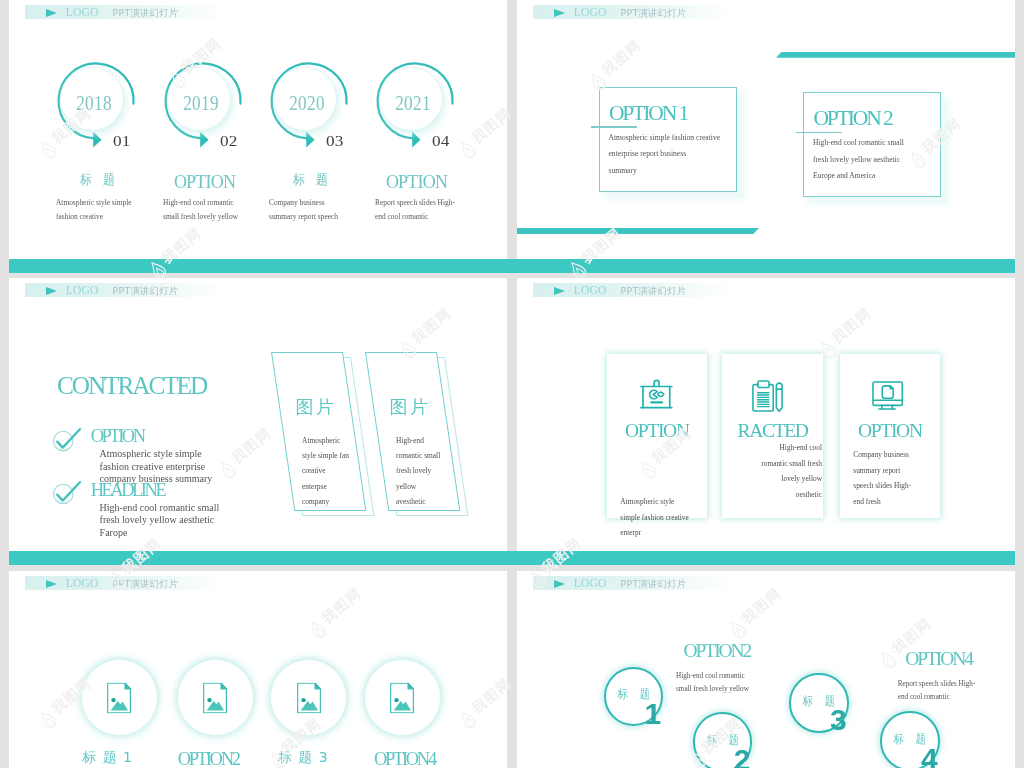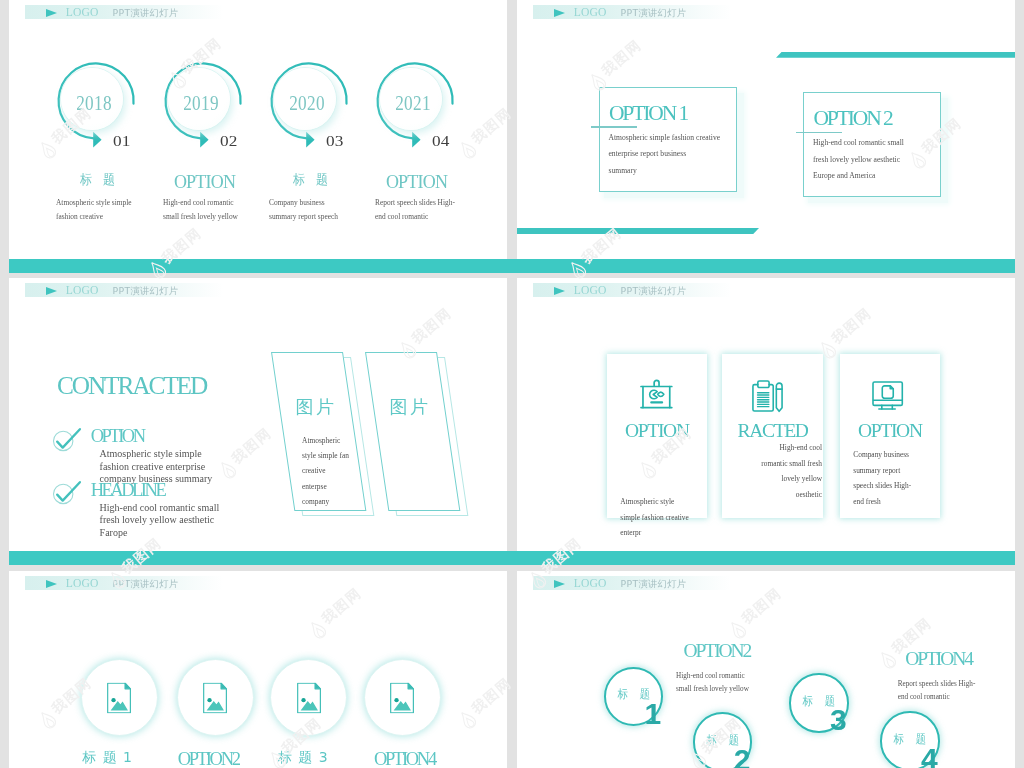--- a/index.html
+++ b/index.html
@@ -230,20 +230,27 @@
           <div>style simple fan</div>
           <div>creative</div>
           <div>enterpse</div>
           <div>company</div>
         </div>
       </div>
       <div class="tilt" style="left: 355.9px; top: 74.4px;">
         <div class="sh"></div>
         <div class="fr"></div>
         <div class="cn">图片</div>
+        <div class="p">
+          <div>High-end</div>
+          <div>romantic small</div>
+          <div>fresh lovely</div>
+          <div>yellow</div>
+          <div>avesthetic</div>
+        </div>
       </div>
     </div>
   <div class="slide" id="s4">
       <div class="hdr">
         <div class="tri"></div>
         <div class="logo">LOGO</div>
         <div class="sub">PPT演讲幻灯片</div>
       </div>
       <div class="card4" style="left: 89.6px;">
         <div class="ic" style="left: 33.5px; top: 24.8px;"><svg width="33" height="31" viewBox="-1 -1 35 33" fill="none" stroke="#23b2ab" stroke-width="1.8" stroke-linecap="round" stroke-linejoin="round">

